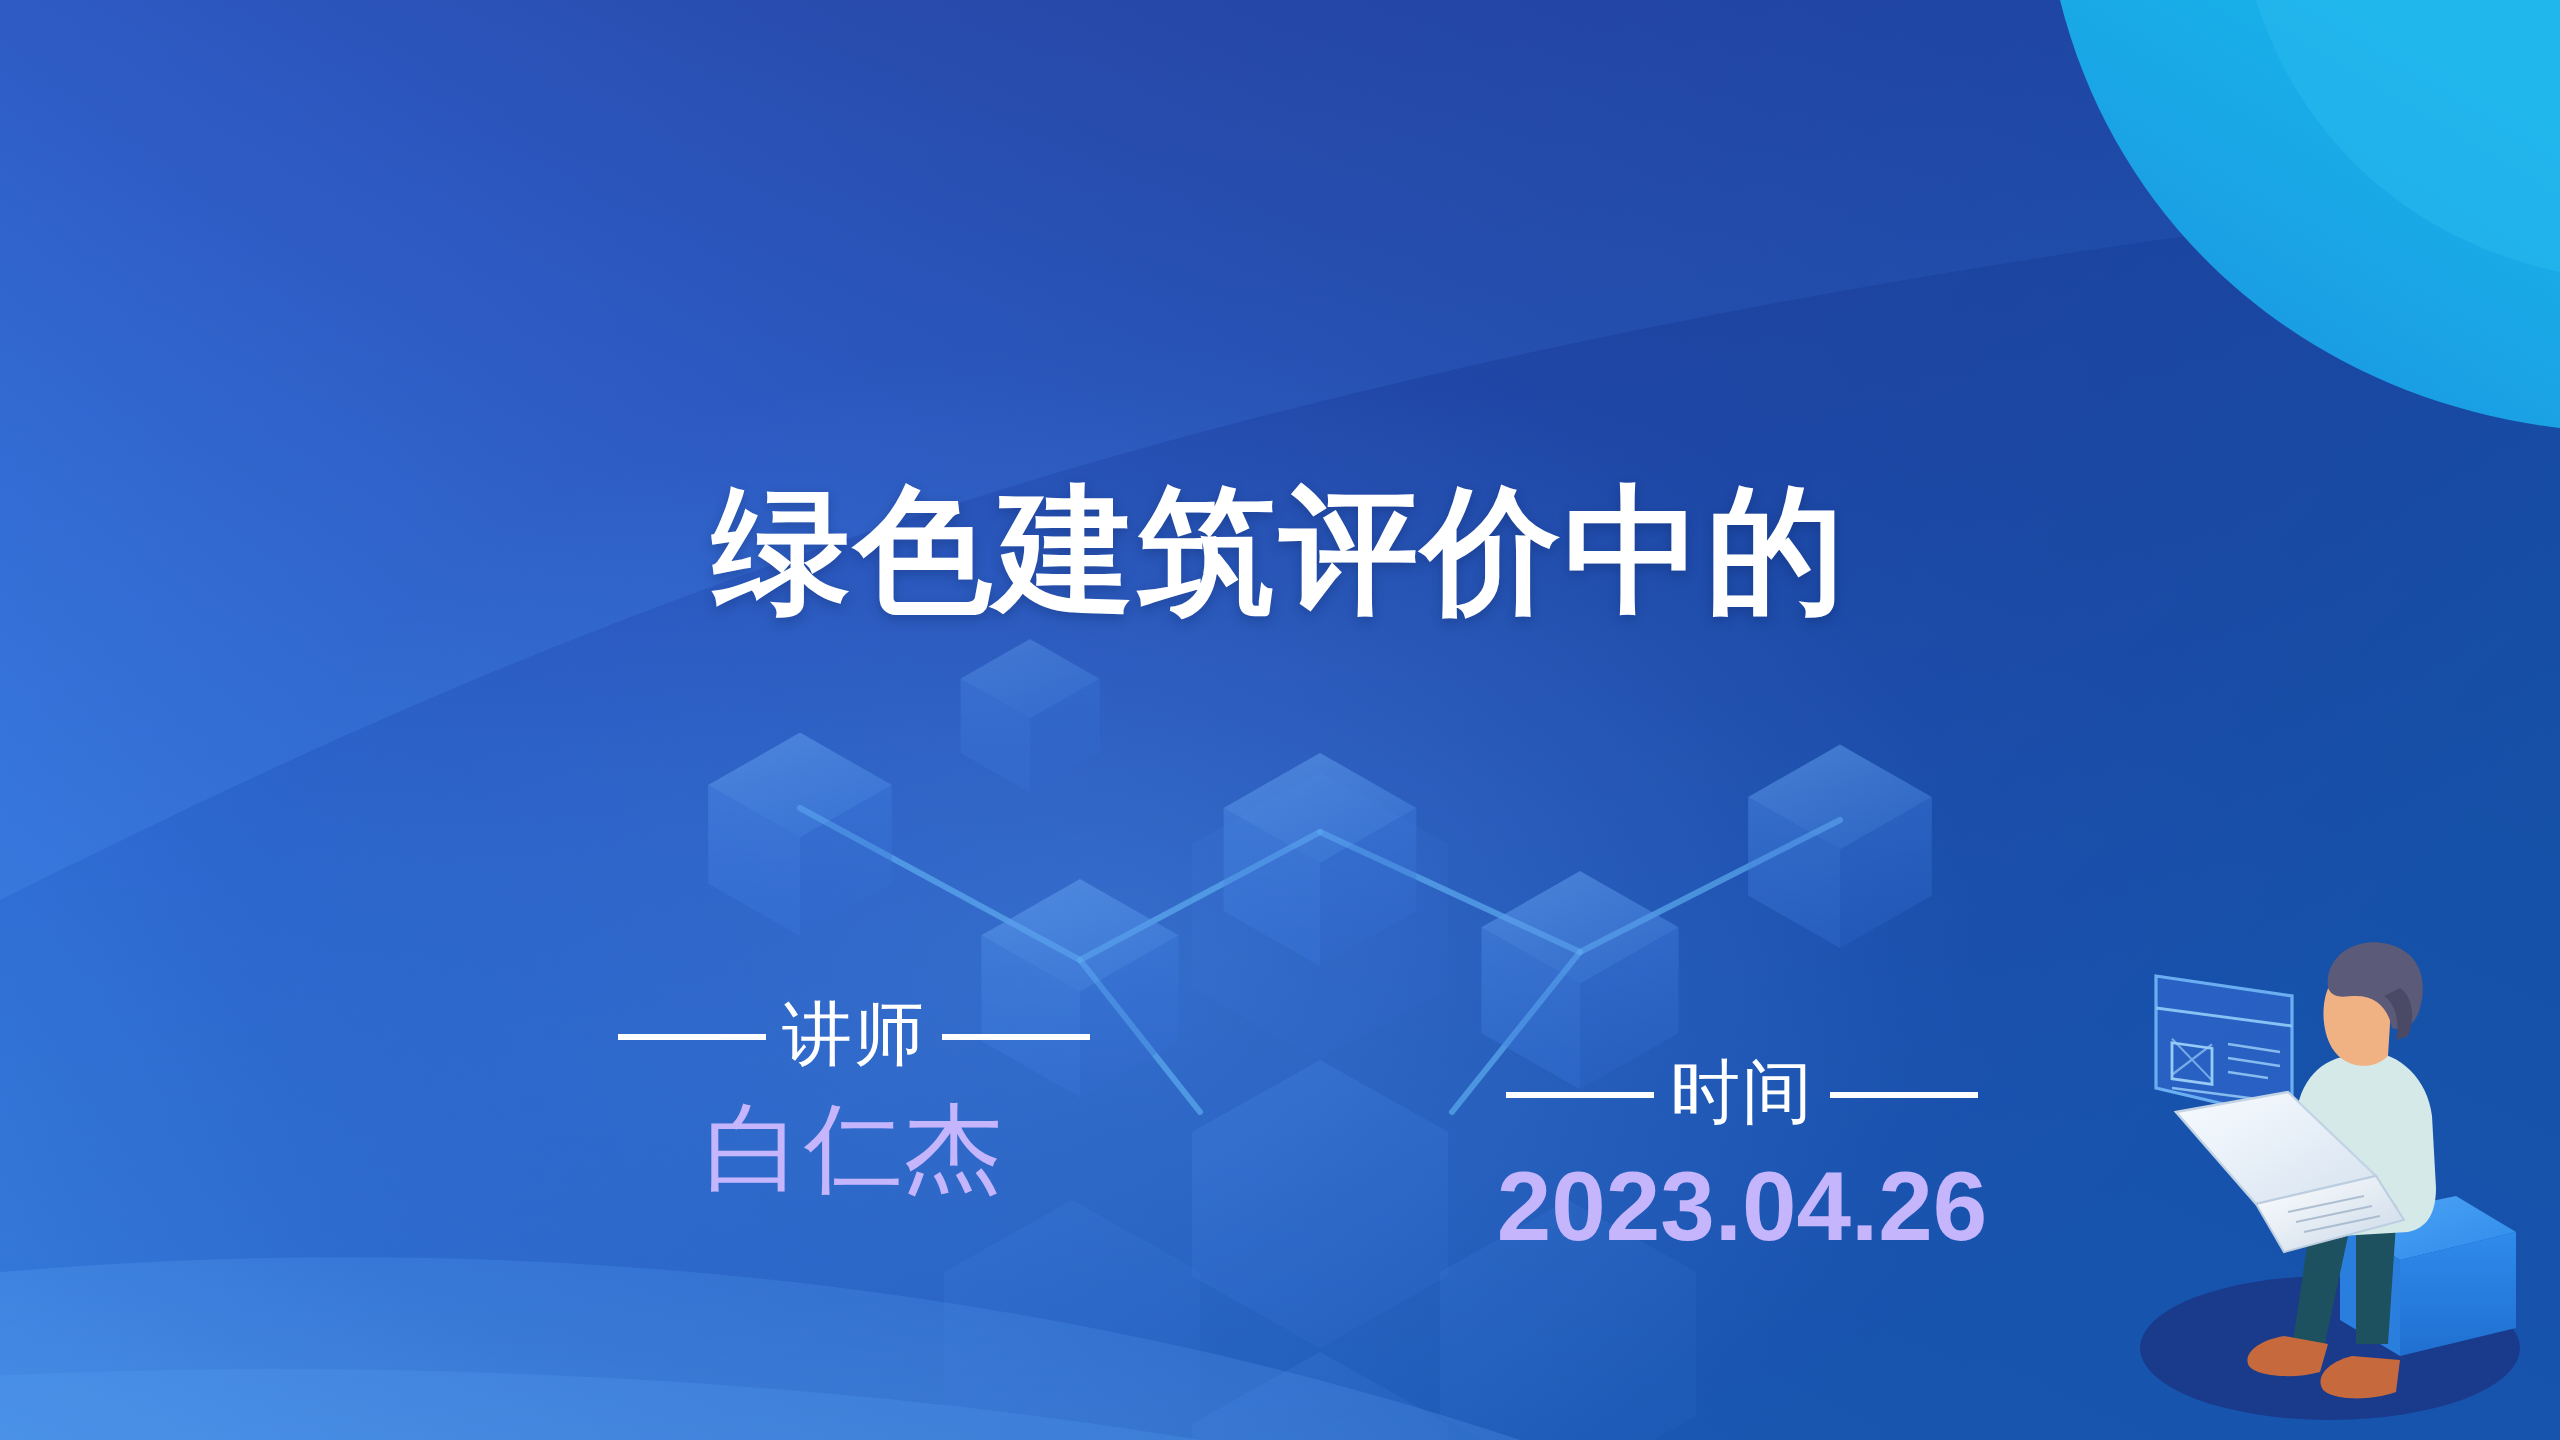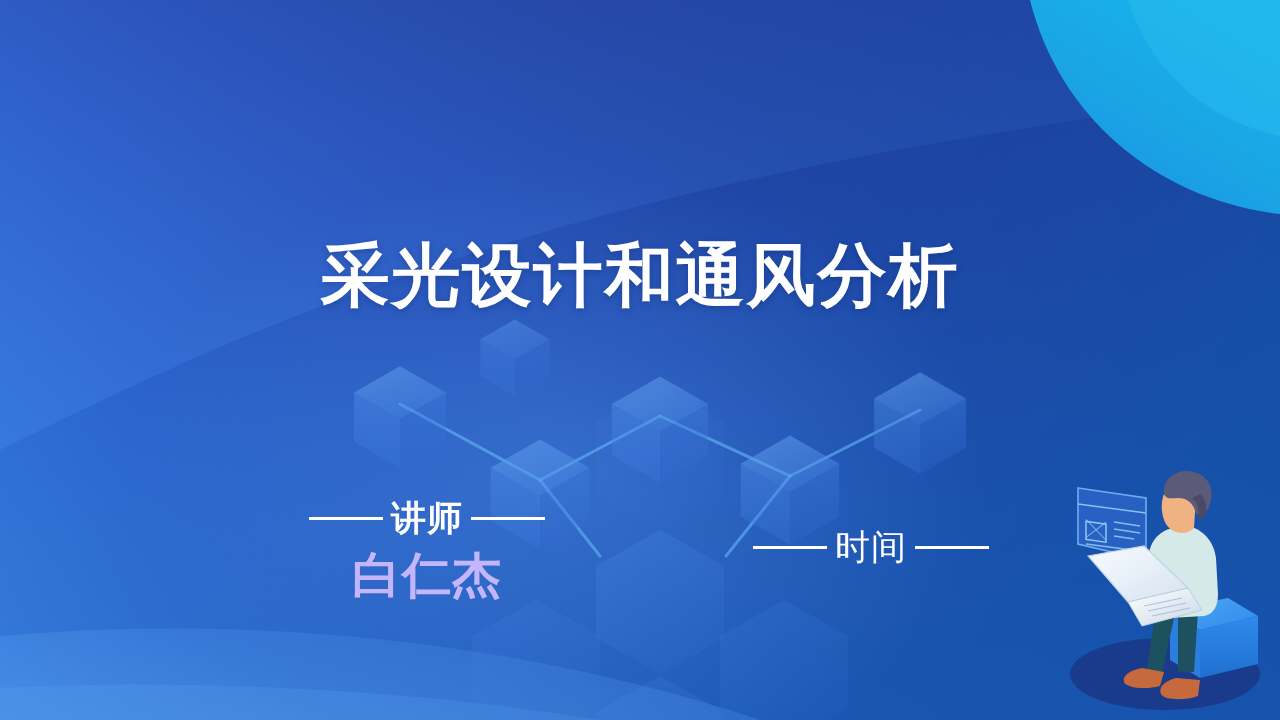--- a/index.html
+++ b/index.html
@@ -57,21 +57,21 @@
     top: 496px;
     left: 252px;
     width: 790px;
     display: flex;
     justify-content: space-between;
   }
   .meta-col {
     width: 330px;
     text-align: center;
   }
-  .meta-col.left  { margin-left: 10px; font-weight: bold; }
+  .meta-col.left  { margin-left: 10px; }
   .meta-col.right { margin-right: 6px; margin-top: 29px; }
 
   .meta-head {
     display: flex;
     align-items: center;
     justify-content: center;
     gap: 8px;
   }
   .rule {
     display: block;
@@ -233,40 +233,41 @@
         <path d="M0 -46 L56 -14 L0 18 L-56 -14 Z" fill="url(#gCubeTop)"></path>
         <path d="M-56 -14 L0 18 L0 78 L-56 46 Z" fill="url(#gCubeL)"></path>
         <path d="M56 -14 L0 18 L0 78 L56 46 Z" fill="url(#gCubeR)"></path>
       </g>
     </g>
   </svg>
 
   <div class="content">
 
     <div class="title-block">
-      <div class="title-line">采光设计和通风分析</div>
+      <div class="title-line">绿色建筑评价中的</div>
     </div>
 
     <div class="meta-row">
 
       <div class="meta-col left">
         <div class="meta-head">
           <span class="rule"></span>
           <span class="meta-label">讲师</span>
           <span class="rule"></span>
         </div>
         <div class="meta-value">白仁杰</div>
       </div>
 
       <div class="meta-col right">
         <div class="meta-head">
           <span class="rule"></span>
           <span class="meta-label">时间</span>
           <span class="rule"></span>
         </div>
+        <div class="meta-value date">2023.04.26</div>
       </div>
 
     </div>
   </div>
 
   <svg class="illustration" viewBox="0 0 210 260" aria-hidden="true">
     <defs>
       <linearGradient id="iCubeTop" x1="0" y1="0" x2="1" y2="1">
         <stop offset="0%" stop-color="#4fa6f5"></stop>
         <stop offset="100%" stop-color="#2f8bec"></stop>

